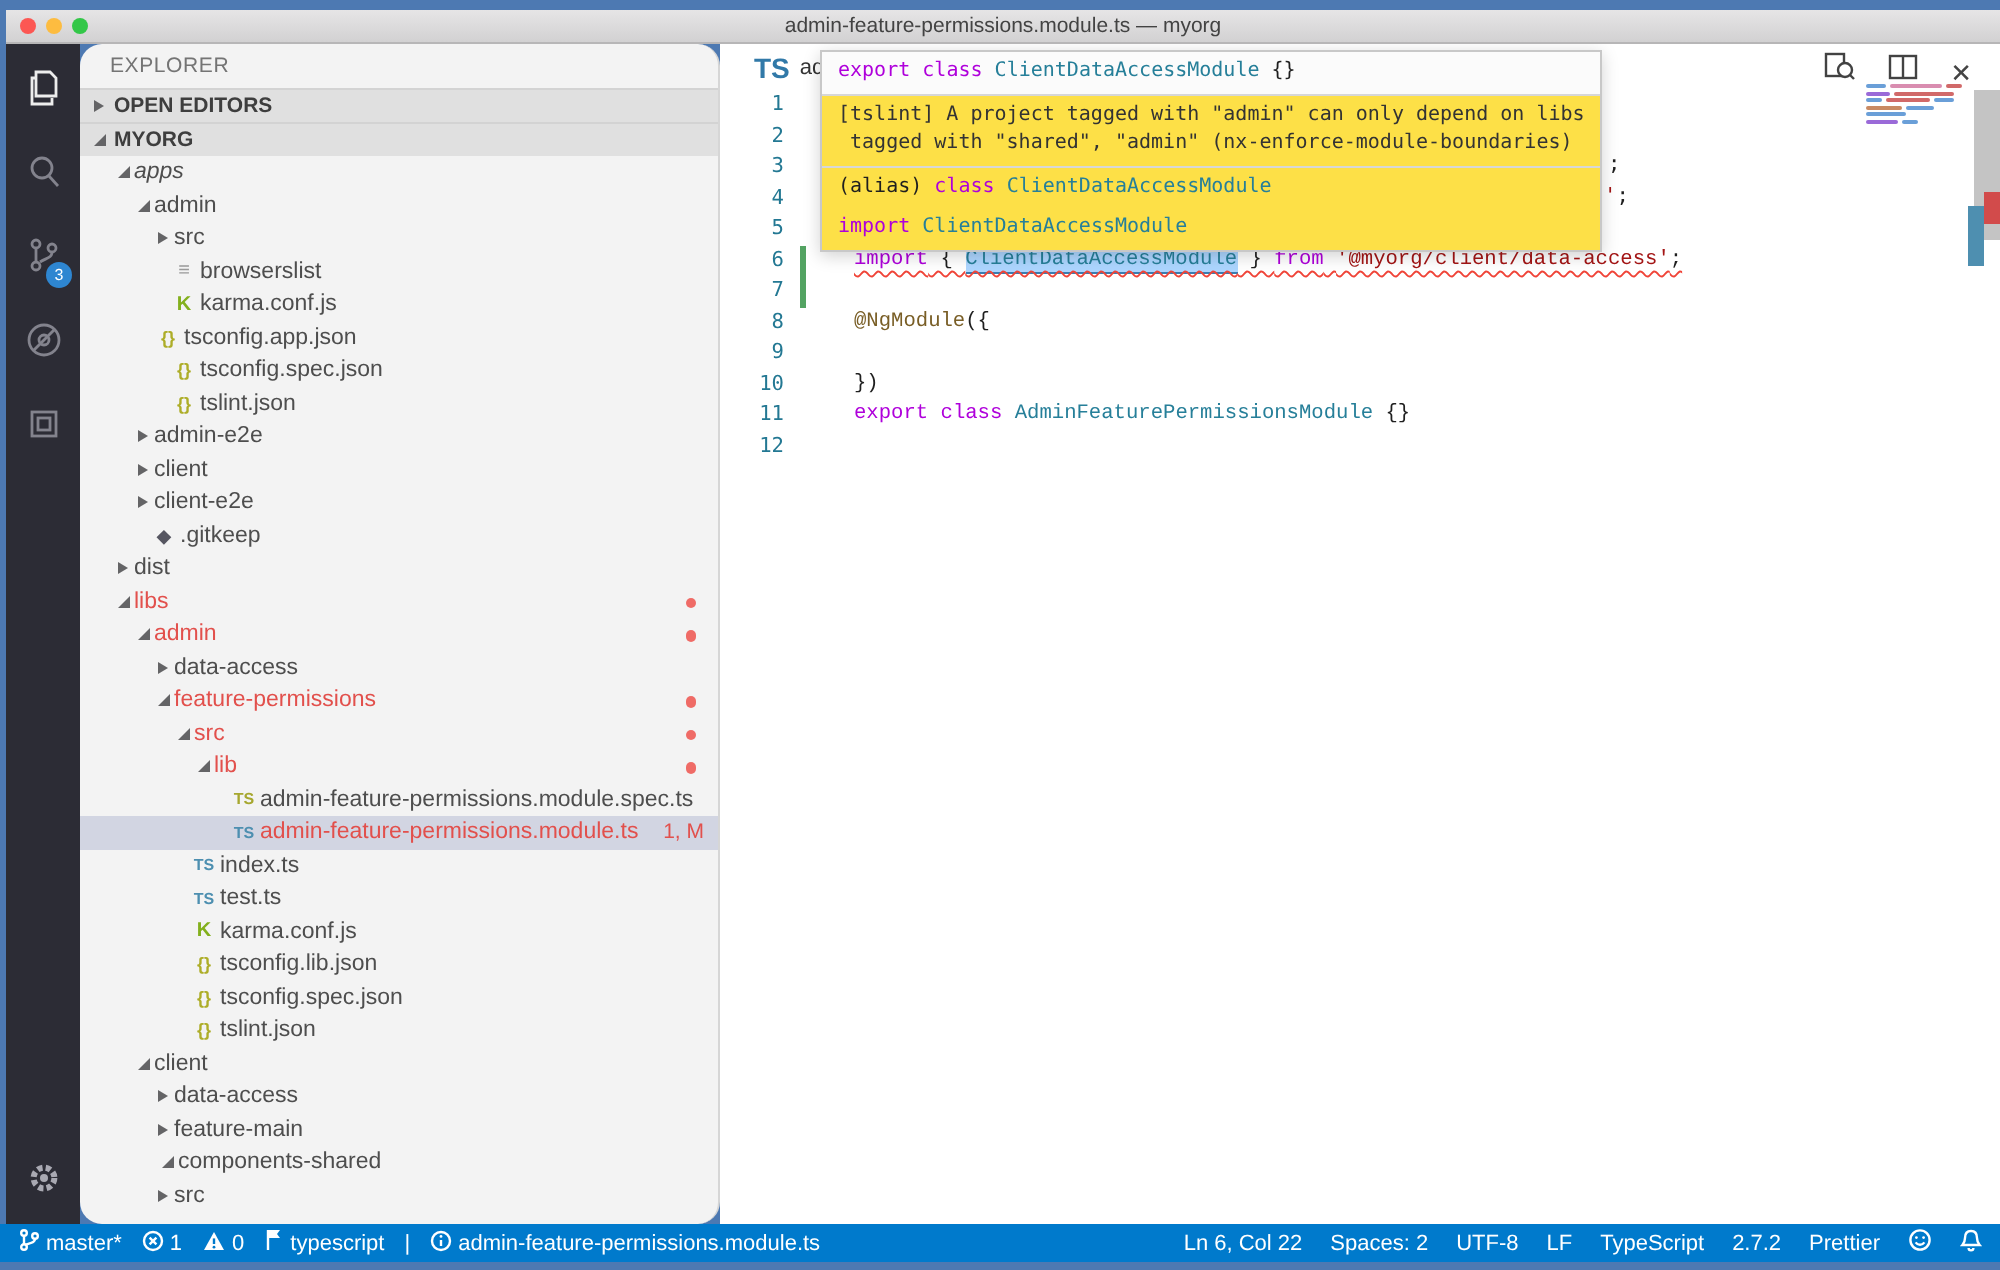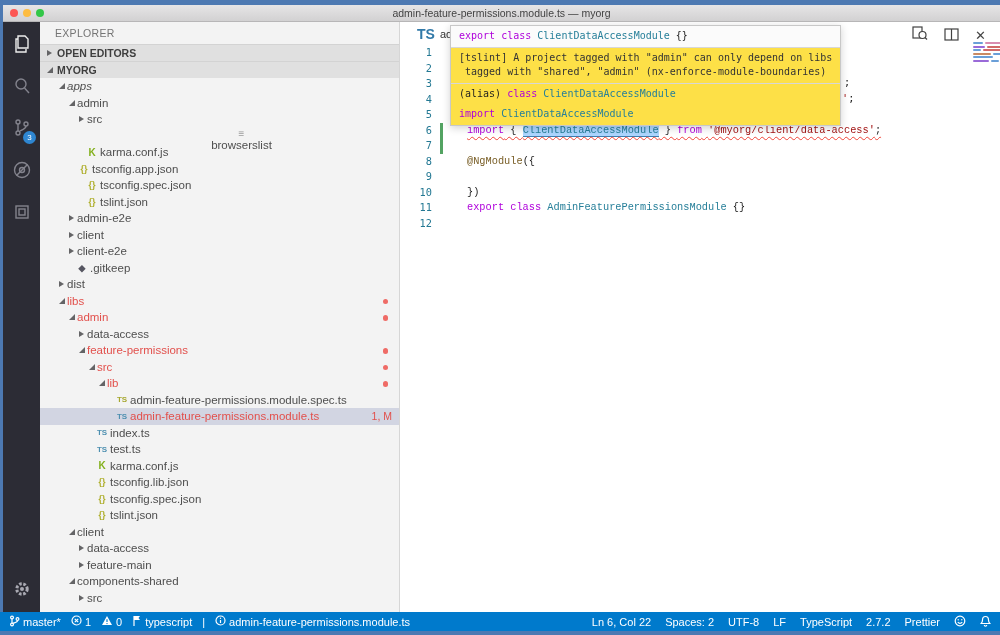--- a/index.html
+++ b/index.html
@@ -22,21 +22,21 @@
   #activitybar { width:37px; background:#2c2c35; display:flex; flex-direction:column; align-items:center; position:relative; }
   .ab-item { width:37px; height:40px; display:flex; align-items:center; justify-content:center; position:relative; margin-top:2px; }
   .ab-item svg { stroke:#83838d; fill:none; stroke-width:1.4; }
   .ab-item.active svg { stroke:#ededed; }
   .ab-badge { position:absolute; right:4px; bottom:4px; width:13px; height:13px; border-radius:50%;
     background:#2e86d1; color:#fff; font-size:8px; display:flex; align-items:center; justify-content:center; }
   #ab-settings { position:absolute; bottom:8px; left:0; width:37px; height:30px; display:flex; align-items:center; justify-content:center; }
   #ab-settings svg { stroke:#a9a9b2; fill:none; stroke-width:1.4; }
 
   
-  #sidebar { width:360px; background:#f3f3f3; border-right:1px solid #d6d6d6; display:flex; flex-direction:column; overflow:hidden; }
+  #sidebar { width:320px; background:#f3f3f3; border-right:1px solid #d6d6d6; display:flex; flex-direction:column; overflow:hidden;border-radius:11px; }
   #sb-title { height:22px; line-height:22px; padding-left:15px; font-size:10.5px; color:#747474; letter-spacing:.3px; }
   .sb-section { height:17px; background:#e0e0e0; border-top:1px solid #d3d3d3; display:flex; align-items:center;
     font-size:10.5px; font-weight:bold; color:#3e3e3e; padding-left:4px; }
   .sb-section .tw { margin-right:2px; }
   #file-tree { flex:1; overflow:hidden; font-size:11.5px; color:#4e4e4e; }
 
   .tree-row { height:16.5px; display:flex; align-items:center; position:relative; white-space:nowrap; }
   .tree-row.selected { background:#d2d5e2; }
   .tree-row.error .lbl { color:#e2504c; }
   .tw { width:11px; display:inline-flex; justify-content:center; flex:none; }
@@ -180,21 +180,21 @@
             <span class="arr-open"></span>
           </span>
           <span class="lbl">admin</span>
         </div>
         <div class="tree-row" style="padding-left: 36px;">
           <span class="tw">
             <span class="arr-closed"></span>
           </span>
           <span class="lbl">src</span>
         </div>
-        <div class="tree-row" style="padding-left: 44px; flex-direction: column;">
+        <div class="tree-row" style="padding-left: 44px;">
           <span class="fi fi-list"></span>
           <span class="lbl">browserslist</span>
         </div>
         <div class="tree-row" style="padding-left: 44px;">
           <span class="fi fi-karma"></span>
           <span class="lbl">karma.conf.js</span>
         </div>
         <div class="tree-row" style="padding-left: 36px;">
           <span class="fi fi-json"></span>
           <span class="lbl">tsconfig.app.json</span>
@@ -320,21 +320,21 @@
             <span class="arr-closed"></span>
           </span>
           <span class="lbl">data-access</span>
         </div>
         <div class="tree-row" style="padding-left: 36px;">
           <span class="tw">
             <span class="arr-closed"></span>
           </span>
           <span class="lbl">feature-main</span>
         </div>
-        <div class="tree-row" style="padding-left: 26px;">
+        <div class="tree-row" style="padding-left: 38px;">
           <span class="tw">
             <span class="arr-open"></span>
           </span>
           <span class="lbl">components-shared</span>
         </div>
         <div class="tree-row" style="padding-left: 36px;">
           <span class="tw">
             <span class="arr-closed"></span>
           </span>
           <span class="lbl">src</span>

